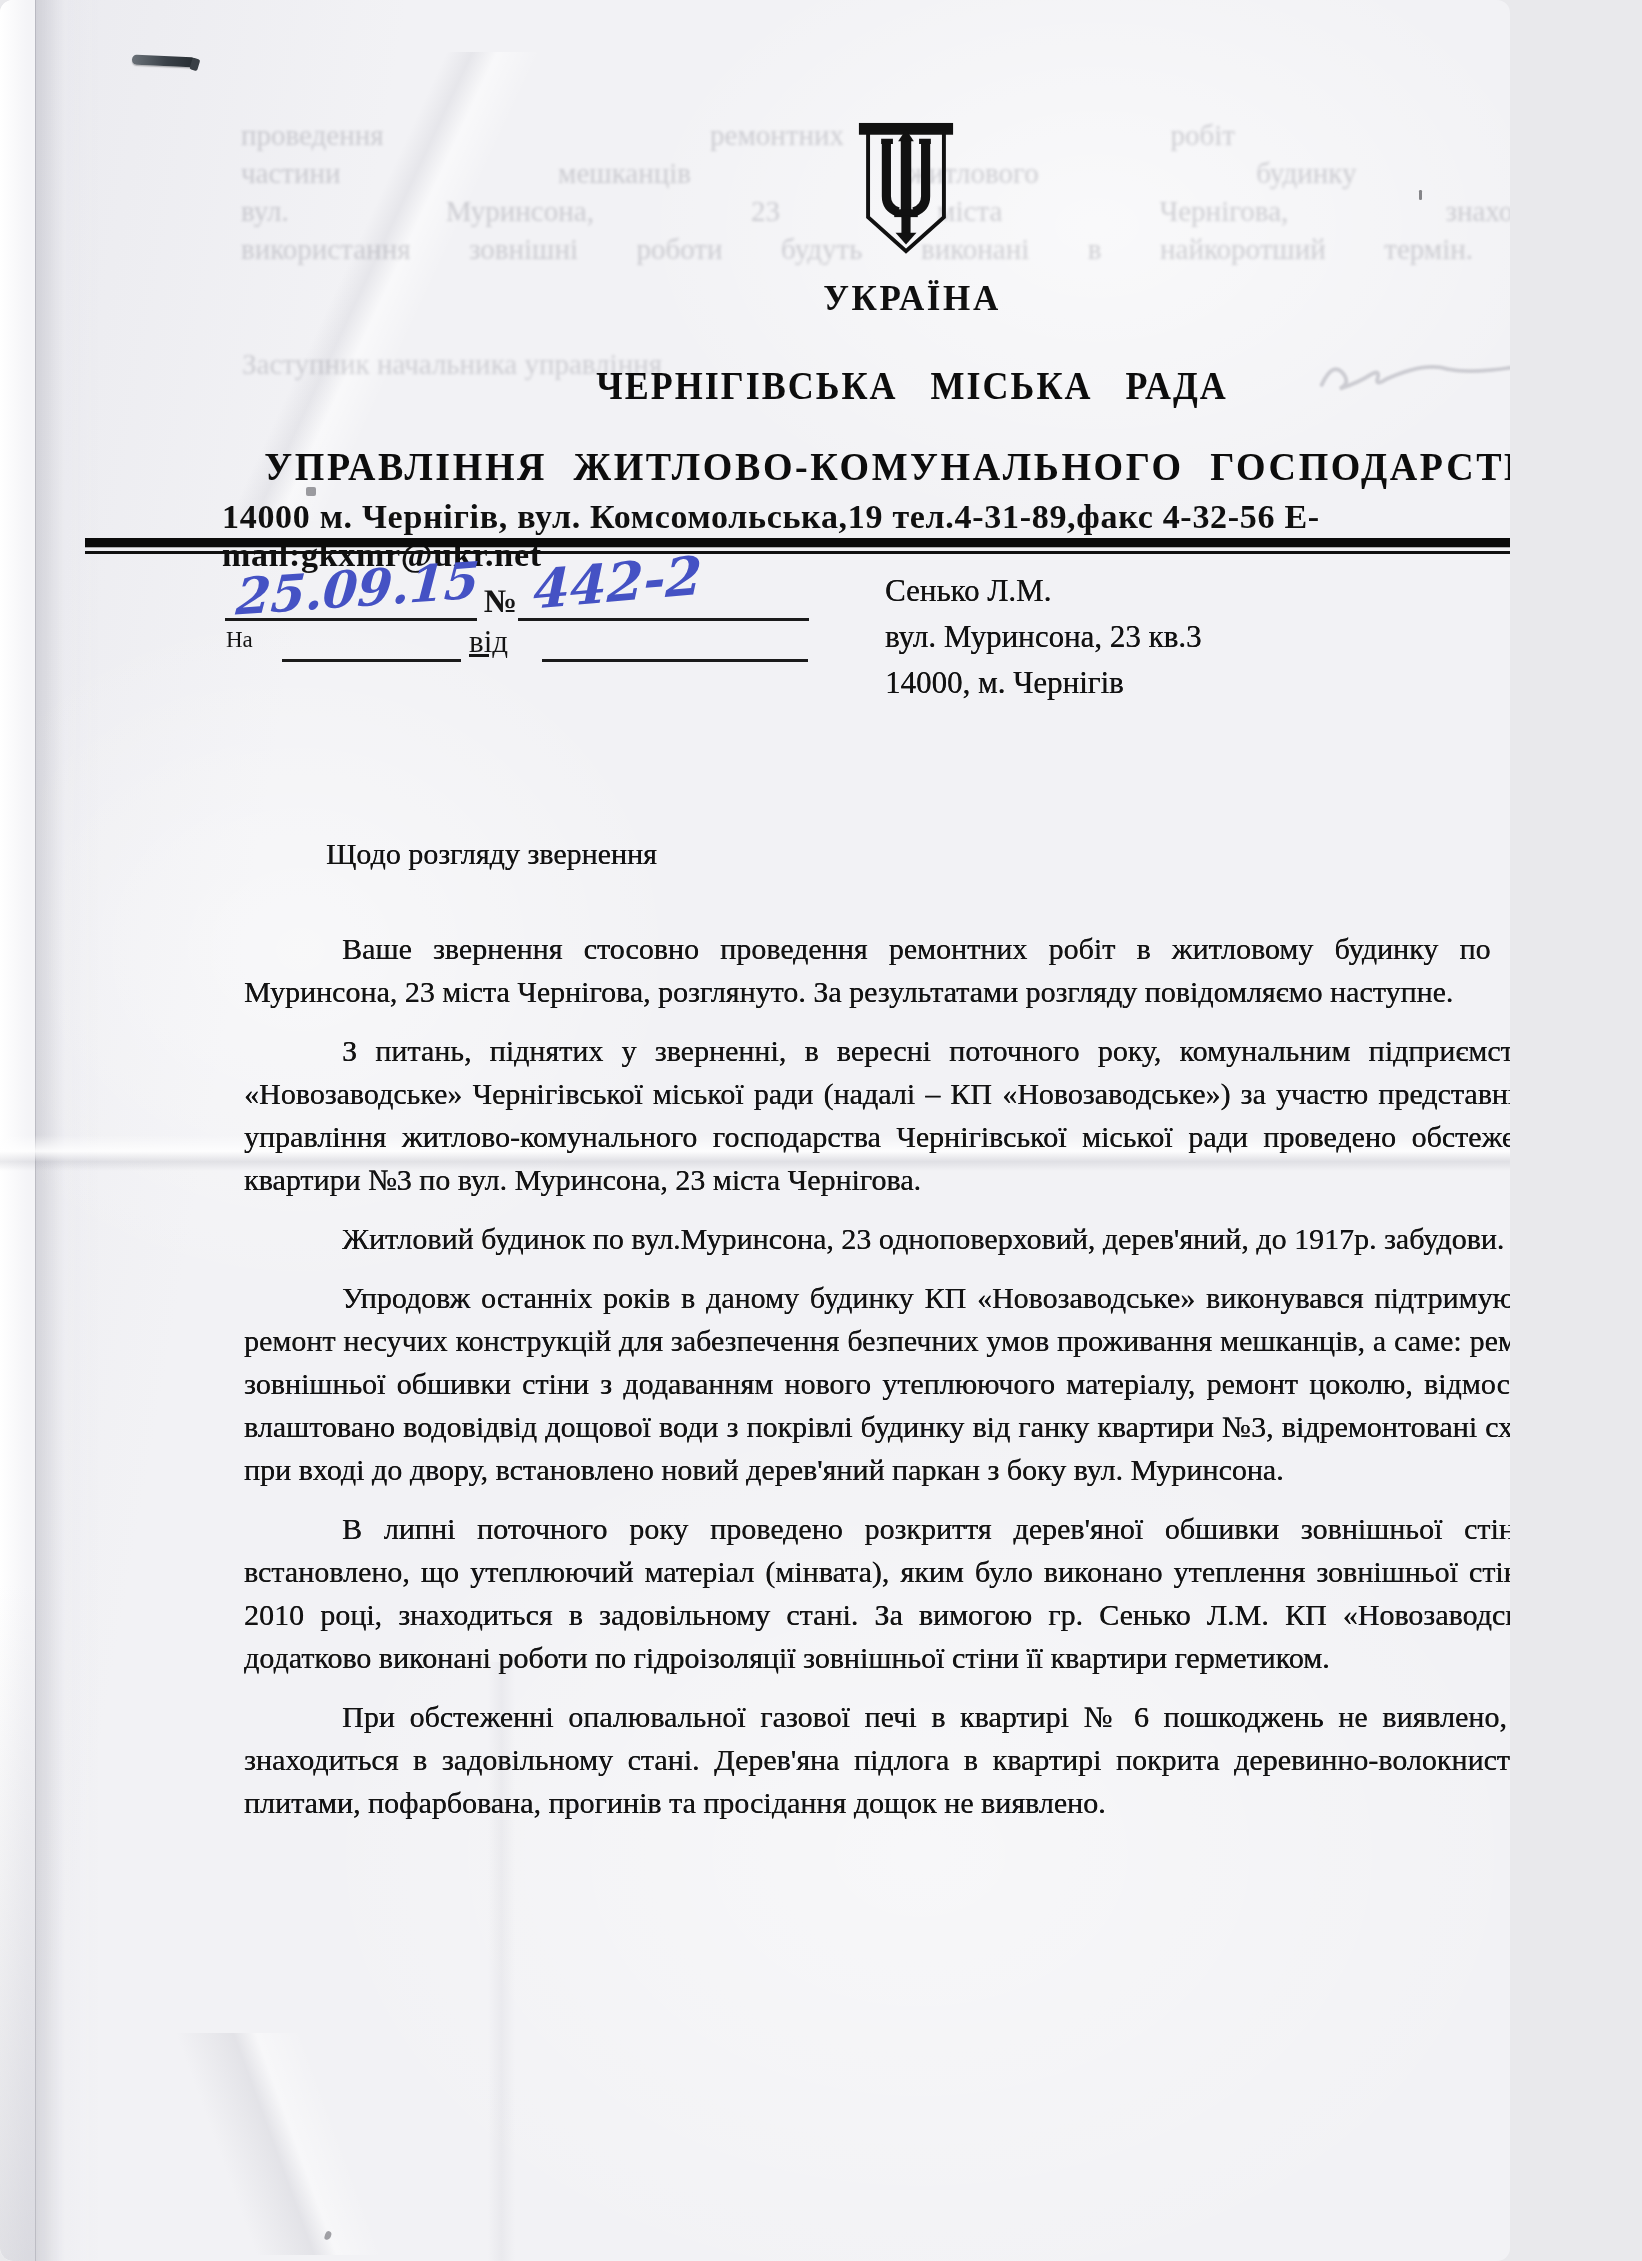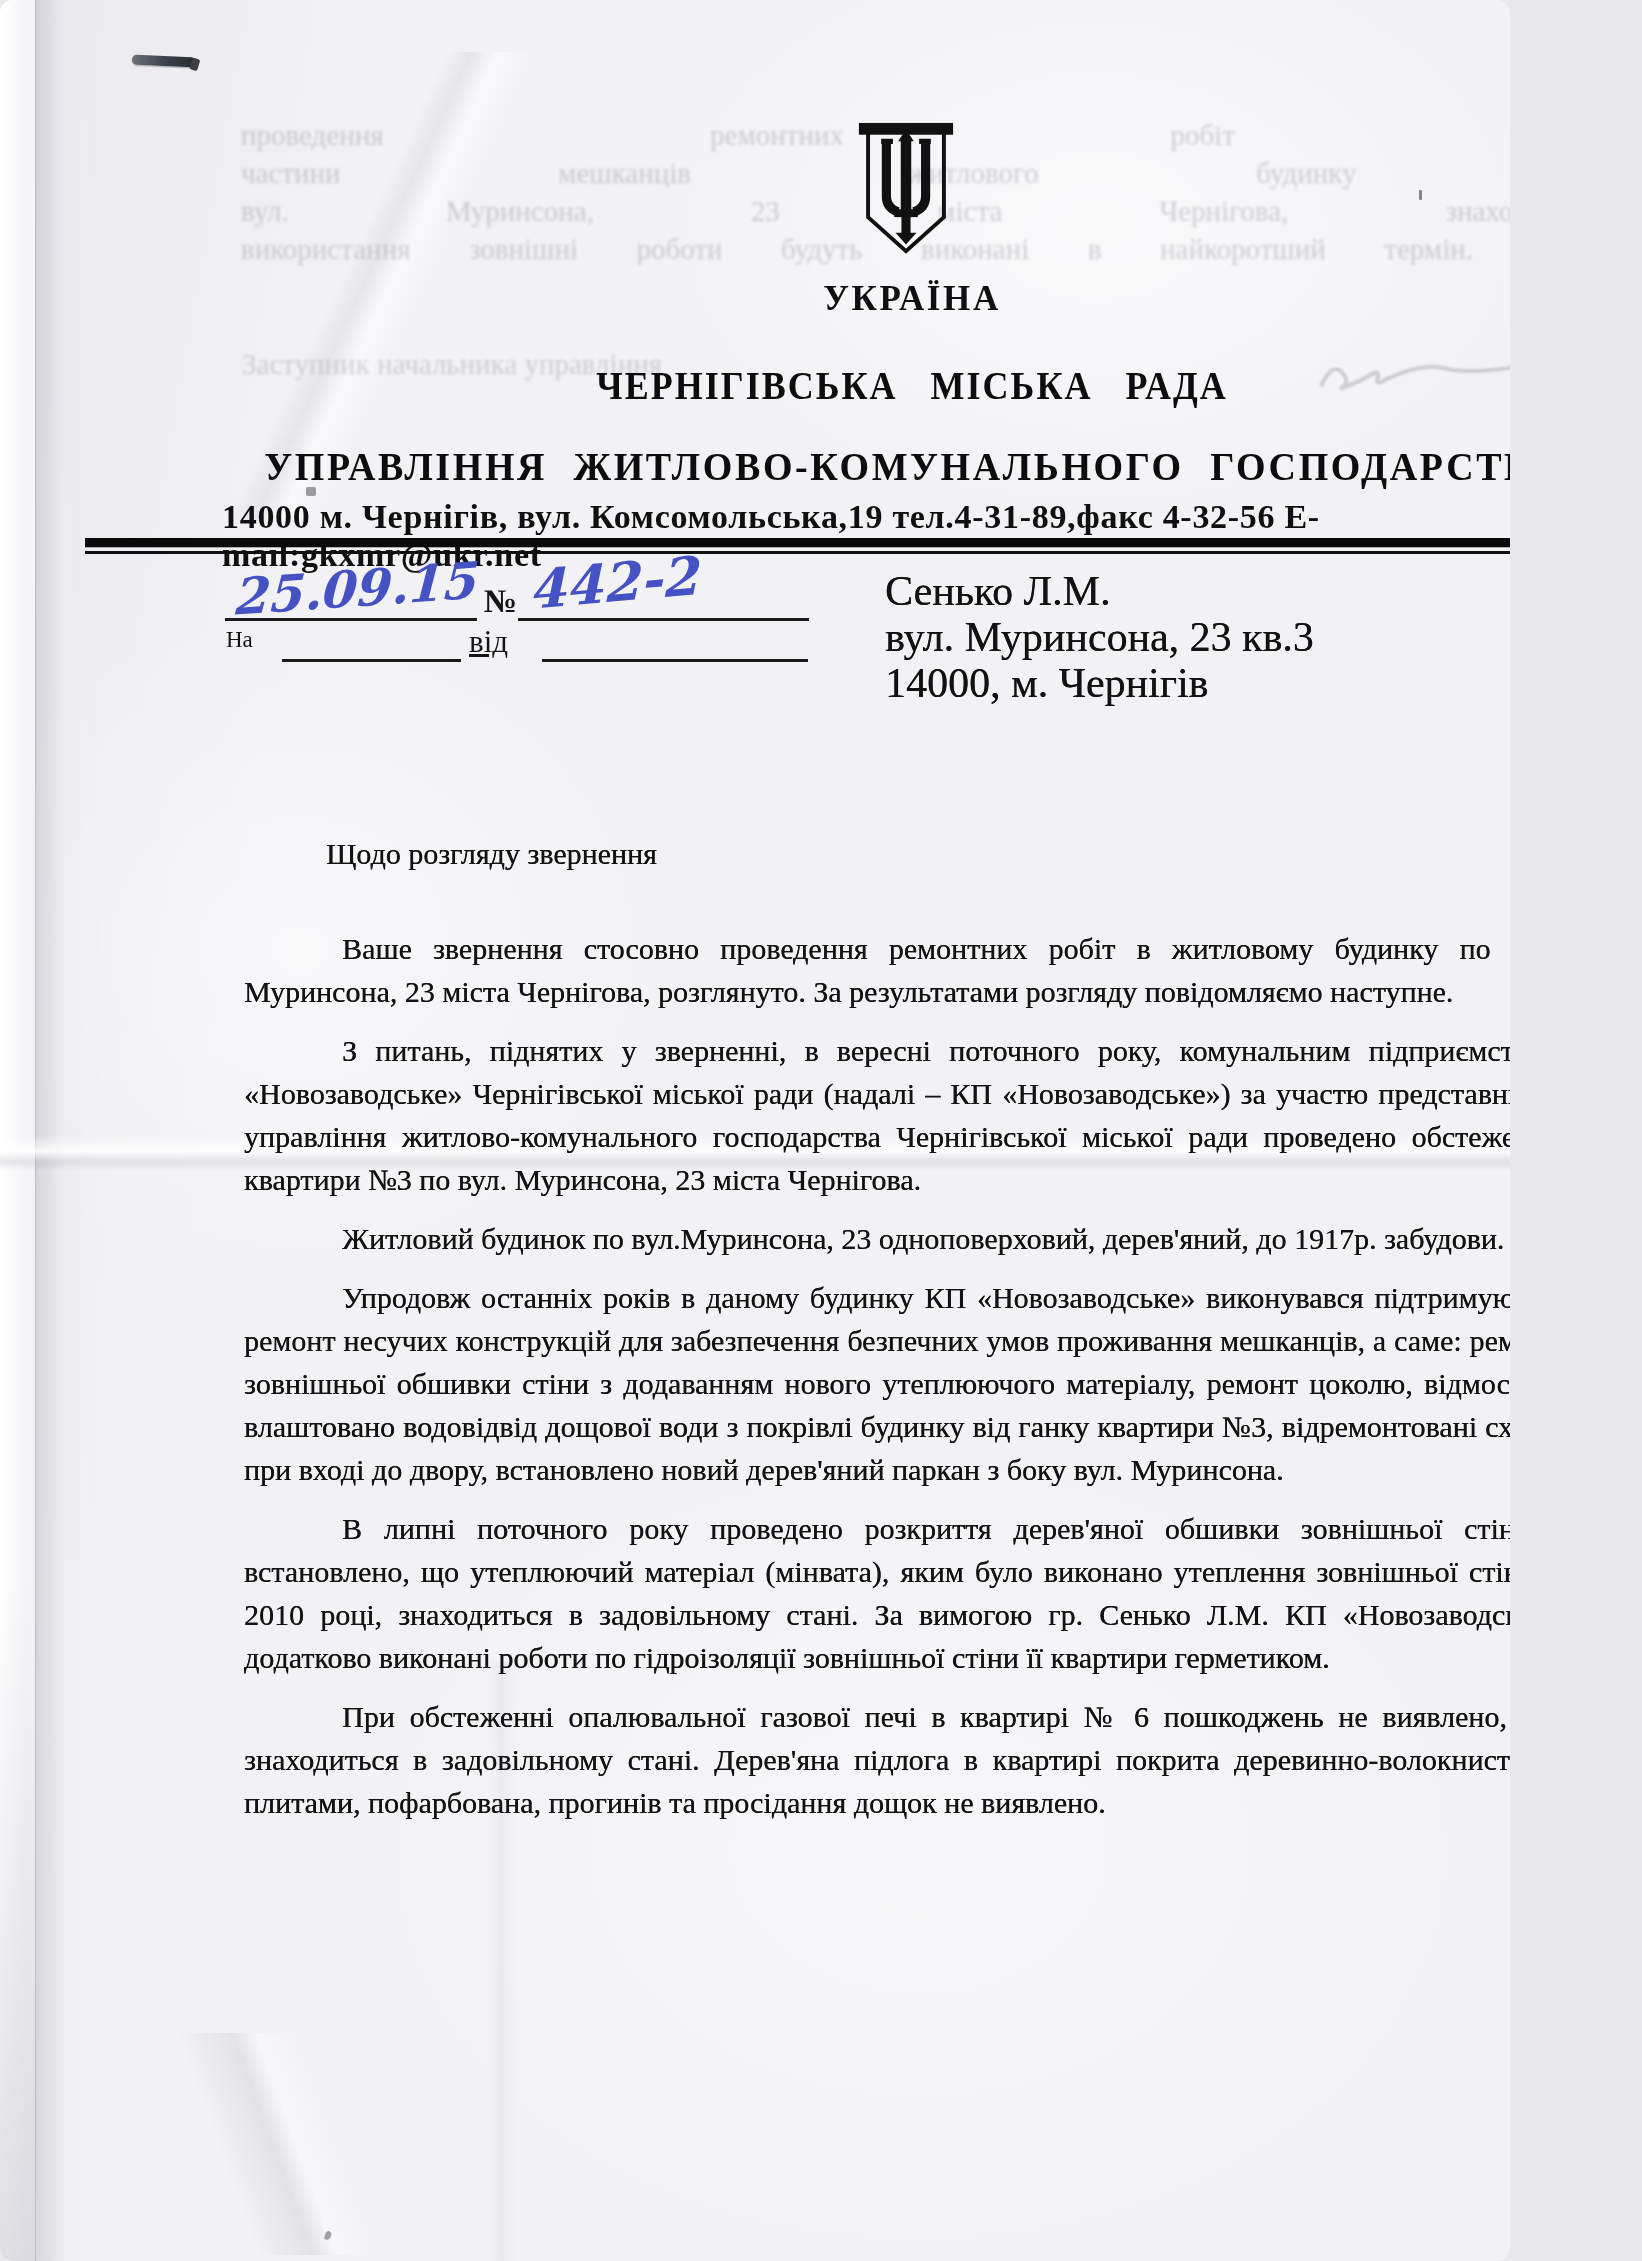--- a/index.html
+++ b/index.html
@@ -64,21 +64,21 @@
   .hand-num{position:absolute;left:533px;top:551px;font-size:53px;transform:rotate(-5deg) skewX(-6deg);}
   .num-sign{position:absolute;left:484px;top:583px;font-size:33px;font-weight:bold;}
   .na-label{position:absolute;left:226px;top:627px;font-size:23px;}
   .vid-label{position:absolute;left:469px;top:624px;font-size:31px;text-decoration:underline;}
   .u{position:absolute;height:2.6px;background:#1b1b1b;}
   .u1{left:225px;top:618px;width:252px;}
   .u2{left:518px;top:618px;width:291px;}
   .u3{left:282px;top:659px;width:179px;}
   .u4{left:542px;top:659px;width:266px;}
   
-  .recipient{position:absolute;left:885px;top:568px;font-size:42px;line-height:46px;color:#121212;
+  .recipient{position:absolute;left:885px;top:568px;font-size:31px;line-height:46px;color:#121212;
     text-shadow:0.3px 0 0 currentColor;}
   
   .subject{position:absolute;left:326px;top:837px;font-size:30px;color:#121212;
     text-shadow:0.3px 0 0 currentColor;}
   .body-text{position:absolute;left:228px;top:911px;width:1349px;font-size:30px;line-height:43px;
     text-align:justify;color:#131313;text-shadow:0.3px 0 0 currentColor;}
   .body-text p{margin:16px;text-indent:98px;font-family:Liberation Serif, serif;}
   
   .speck1{position:absolute;left:1419px;top:190px;width:3.3px;height:10.4px;background:#3a3a40;opacity:.6;border-radius:1.3px;}
   .speck2{position:absolute;left:325px;top:2231px;width:5.9px;height:9px;background:#4a4a52;opacity:.5;

